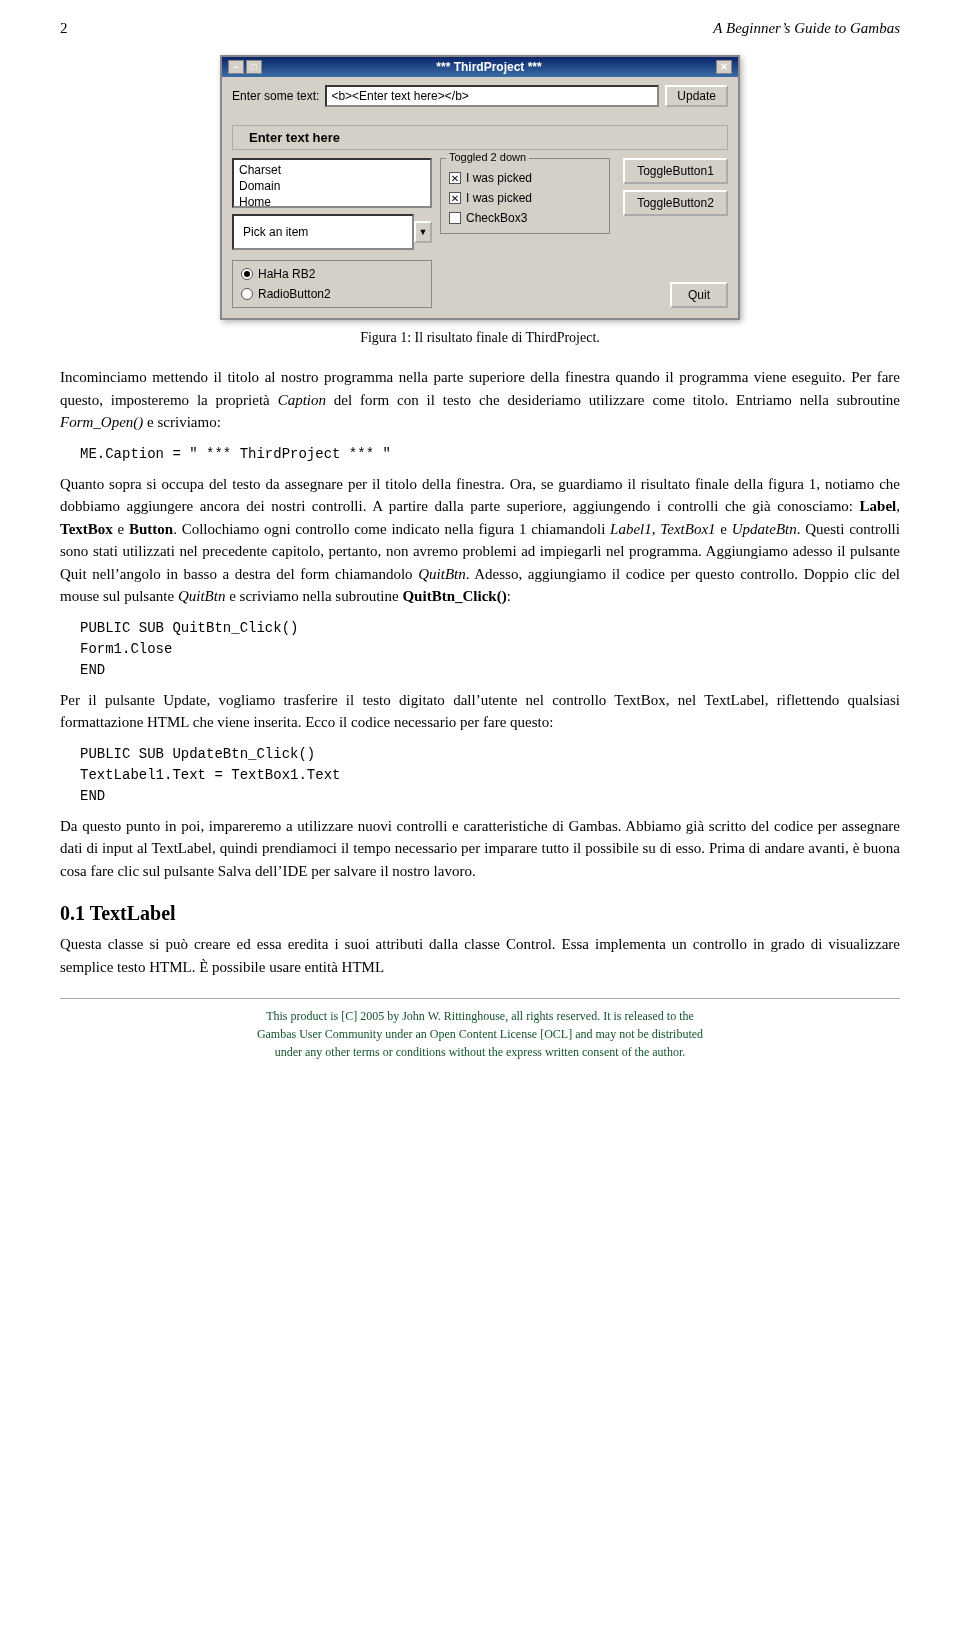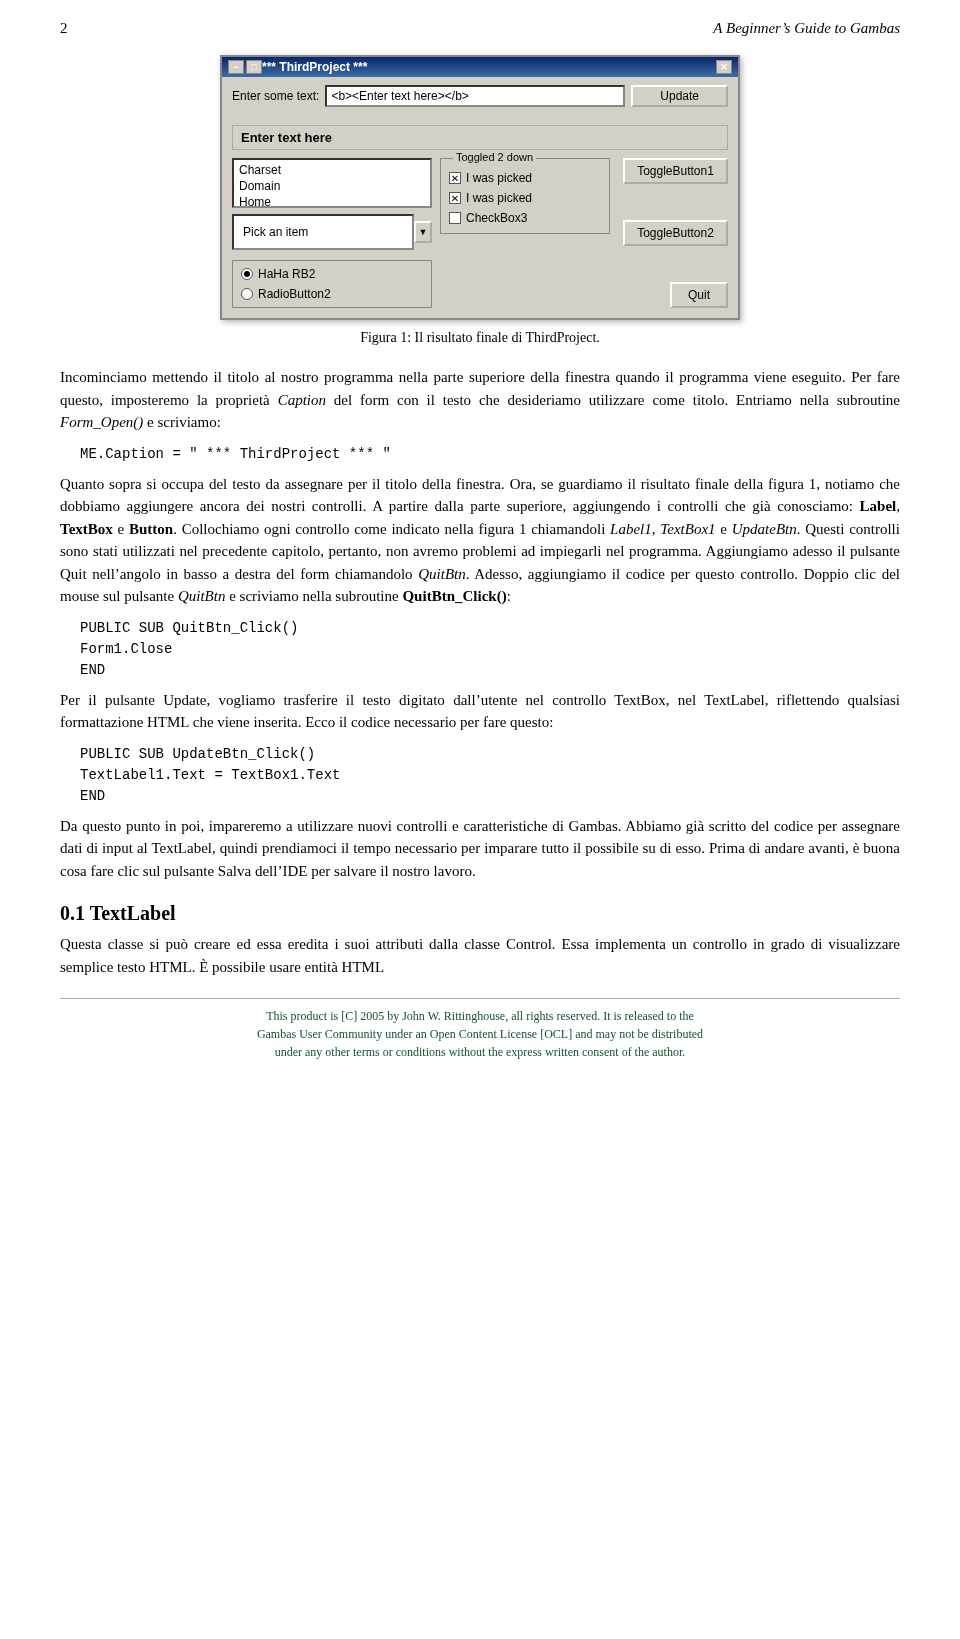--- a/index.html
+++ b/index.html
@@ -44,21 +44,21 @@
       font-family: Arial, sans-serif;
       font-weight: bold;
       padding: 3px 6px;
       display: flex;
       justify-content: space-between;
       align-items: center;
     }
 
     .window-titlebar .title-text {
       flex: 1;
-      text-align: left;
+      text-align: center;
     }
 
     .titlebar-btns {
       display: flex;
       gap: 2px;
     }
 
     .titlebar-btn {
       width: 16px;
       height: 14px;
@@ -98,29 +98,29 @@
       font-size: 12px;
       padding: 2px 4px;
       height: 22px;
     }
 
     .btn {
       background: #d4d0c8;
       border: 2px outset #fff;
       font-family: Arial, sans-serif;
       font-size: 12px;
-      padding: 2px 27px;
+      padding: 2px 10px;
       cursor: pointer;
       white-space: nowrap;
     }
 
     .label-box {
       background: #d4d0c8;
       border: 1px solid #aaa;
-      padding: 4px 8px;
+      padding: 4px 16px;
       margin-bottom: 8px;
       font-family: Arial, sans-serif;
       font-size: 13px;
       font-weight: bold;
     }
 
     .main-area {
       display: flex;
       gap: 8px;
     }
@@ -229,21 +229,21 @@
 
     .group-box {
       border: 1px solid #888;
       padding: 4px 8px 8px 8px;
       position: relative;
     }
 
     .group-box-title {
       position: absolute;
       top: -8px;
-      left: 12px;
+      left: 5px;
       background: #d4d0c8;
       font-family: Arial, sans-serif;
       font-size: 11px;
       padding: 0 3px;
     }
 
     .right-panel {
       width: 110px;
       display: flex;
       flex-direction: column;
@@ -390,21 +390,21 @@
 
             <div class="check-item">
               <div class="checkbox-sq"></div>
               <span>CheckBox3</span>
             </div>
           </div>
         </div>
 
         <div class="right-panel">
           <button class="toggle-btn">ToggleButton1</button>
-          <button class="toggle-btn" style="margin-top:30px;">ToggleButton2</button>
+          <button class="toggle-btn" style="">ToggleButton2</button>
           <div style="flex:1;"></div>
           <button class="btn quit-btn" style="margin-top:20px;margin-left:32px;">Quit</button>
         </div>
       </div>
     </div>
   </div>
 
   <div class="figure-caption">Figura 1: Il risultato finale di ThirdProject.</div>
 </div>
 

